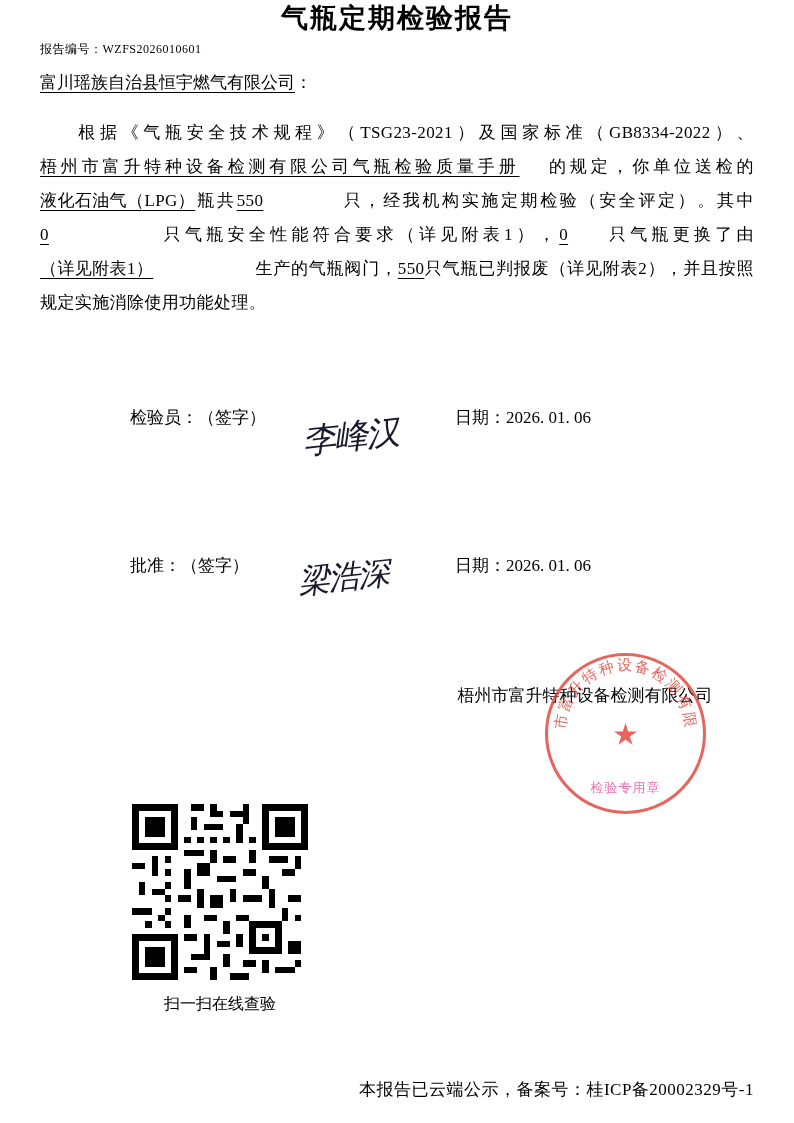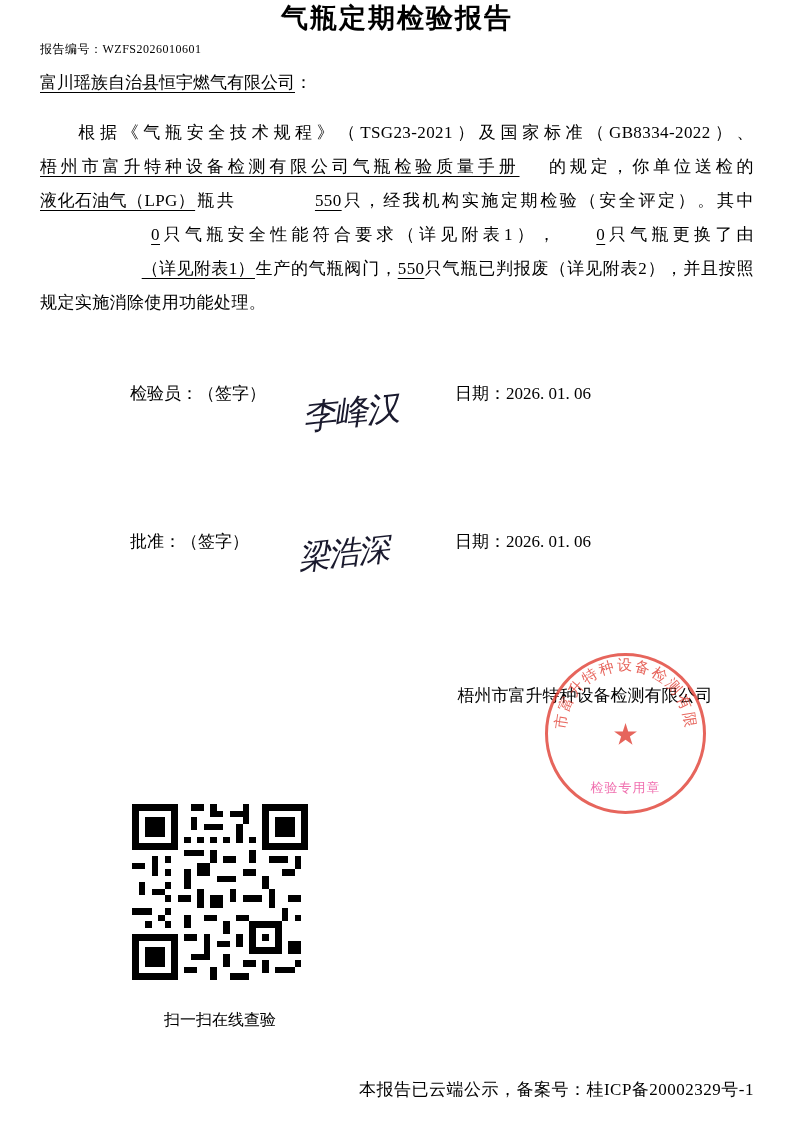--- a/index.html
+++ b/index.html
@@ -59,31 +59,31 @@
   }
   .ul {
     text-decoration: underline;
     text-underline-offset: 4px;
     white-space: pre;
   }
   .ul-pad {
     text-decoration: underline;
     text-underline-offset: 4px;
     display: inline-block;
-    text-align: right;
+    text-align: left;
   }
   .w-manual { min-width: 310px; }
   .w-gas { min-width: 150px; }
   .w-count { min-width: 105px; }
   .w-qualified { min-width: 120px; }
   .w-valve { min-width: 215px; }
   .w-zero { min-width: 46px; }
 
   .sign-block {
-    margin-top: 62px;
+    margin-top: 86px;
     font-size: 17px;
     position: relative;
   }
   .sign-row {
     position: relative;
     height: 70px;
   }
   .sign-label {
     position: absolute;
     left: 90px;
@@ -168,21 +168,21 @@
     width: 188px;
     text-align: center;
   }
   .qr {
     width: 188px;
     height: 188px;
     background: #ffffff;
     display: block;
   }
   .qr-caption {
-    margin-top: 24px;
+    margin-top: 8px;
     font-size: 16px;
   }
 
   .footer {
     position: absolute;
     left: 0;
     right: 40px;
     bottom: 22px;
     text-align: right;
     font-size: 17px;

